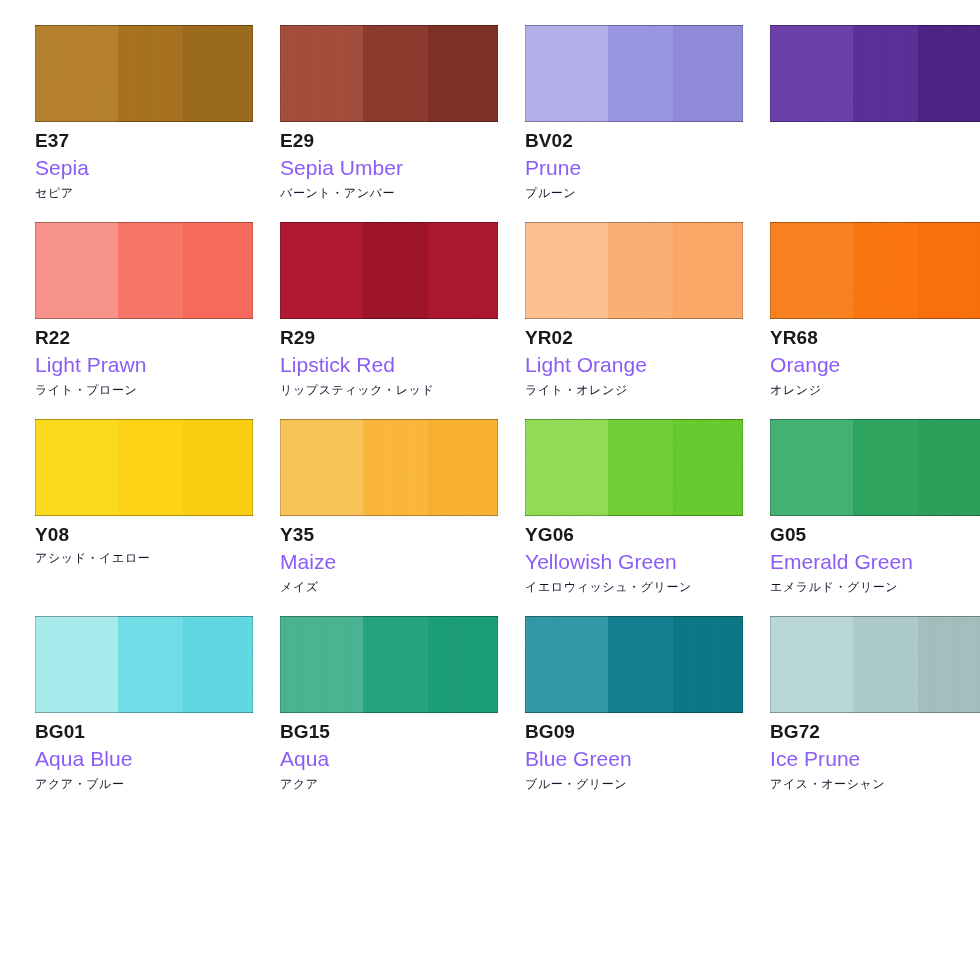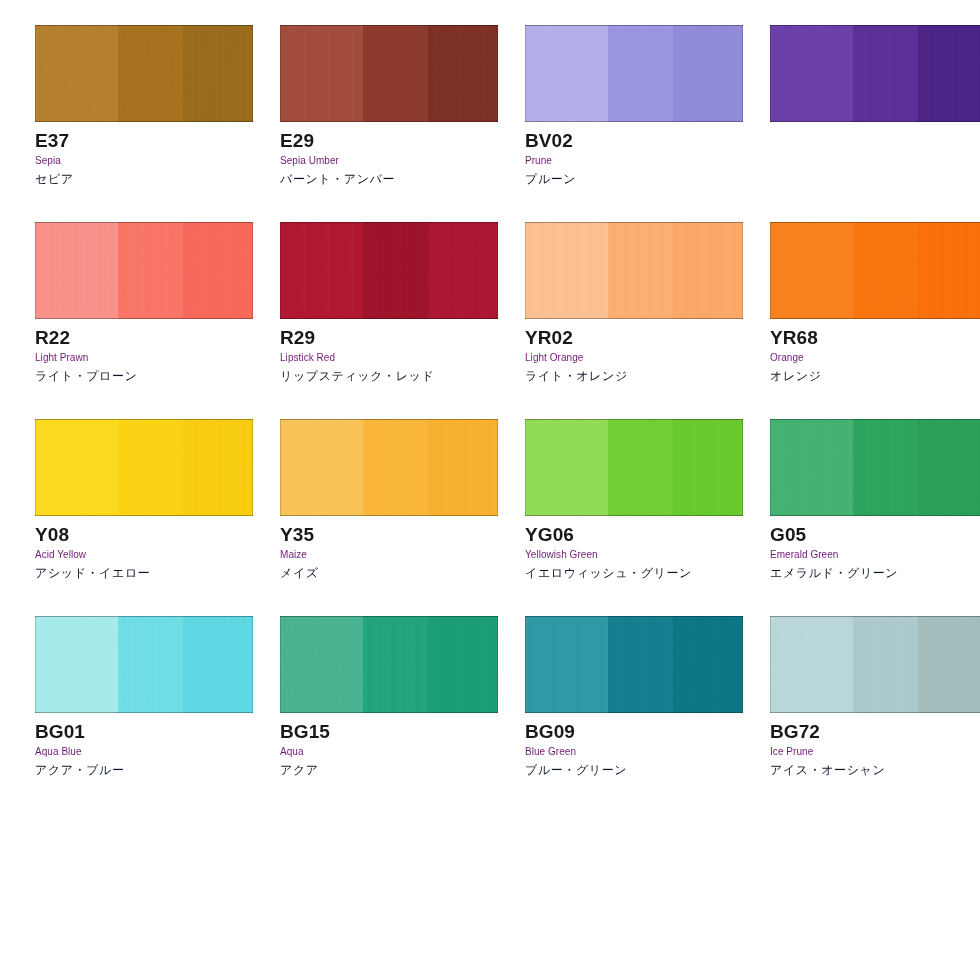--- a/index.html
+++ b/index.html
@@ -95,24 +95,24 @@
     padding-top: 9px;
   }
   .code {
     font-size: 19px;
     font-weight: 700;
     line-height: 1.08;
     color: #19191a;
     letter-spacing: .1px;
   }
   .name {
-    font-size: 10px;
+    font-size: 21px;
     font-weight: 400;
     line-height: 1.32;
-    color: #701a75;
+    color: #8b5cf6;
     padding-top: 2px;
     letter-spacing: .05px;
   }
   .jp {
     font-size: 12px;
     font-weight: 400;
     line-height: 1.5;
     color: #0f172a;
     padding-top: 3px;
     letter-spacing: .6px;
@@ -252,21 +252,20 @@
           <div class="bands">
             <div class="band b1" style="background: rgb(251, 217, 29); width: 38%;"></div>
             <div class="band b2" style="background: rgb(251, 210, 20); width: 30%;"></div>
             <div class="band b3" style="background: rgb(249, 204, 16); width: 32%;"></div>
           </div>
           <div class="grain"></div>
           <div class="edge"></div>
         </div>
         <div class="caption">
           <div class="code">Y08</div>
-          <div class="name">Acid Yellow</div>
           <div class="jp">アシッド・イエロー</div>
         </div>
       </div>
       <div class="swatch-cell">
         <div class="sample">
           <div class="bands">
             <div class="band b1" style="background: rgb(248, 195, 87); width: 38%;"></div>
             <div class="band b2" style="background: rgb(249, 182, 59); width: 30%;"></div>
             <div class="band b3" style="background: rgb(248, 176, 47); width: 32%;"></div>
           </div>

